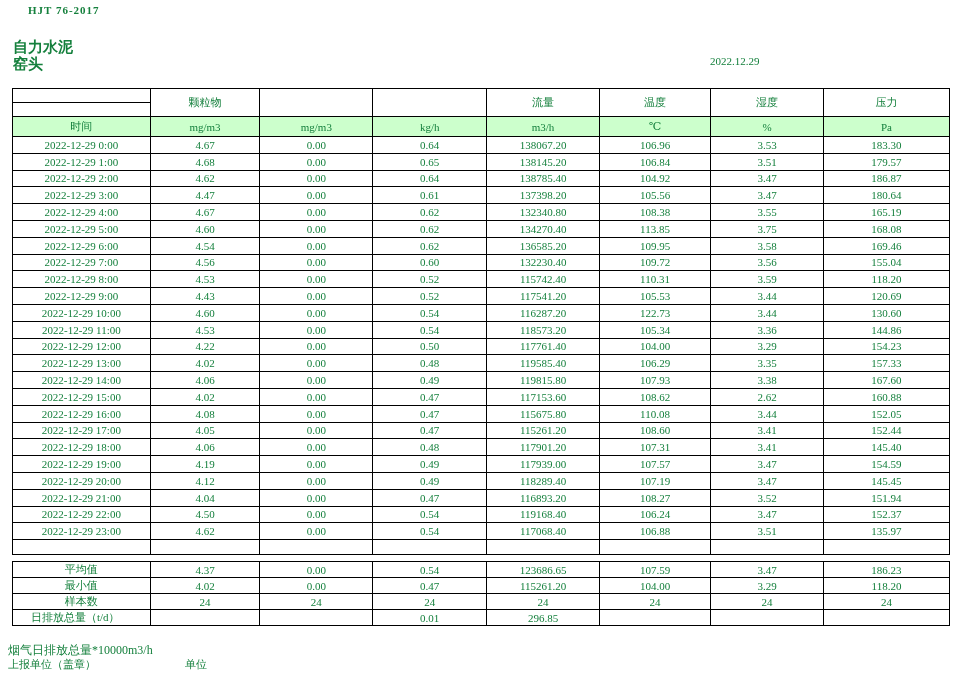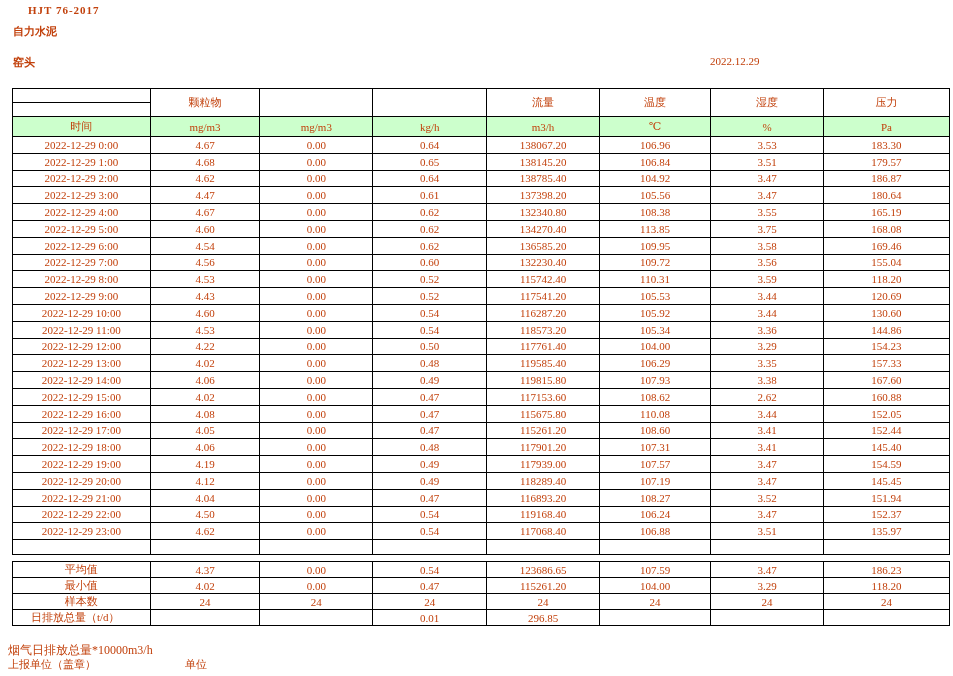--- a/index.html
+++ b/index.html
@@ -1,24 +1,24 @@
 <!DOCTYPE html>
 <html><head>
 <meta charset="utf-8">
 <style>
   html,body{margin:0;padding:0;background:#fff;}
   #page{
     position:relative;width:953px;height:676px;background:#ffffff;overflow:hidden;
-    font-family:"Liberation Serif","DejaVu Serif",serif;color:#c2410c;
+    font-family:"Liberation Serif","DejaVu Serif",serif;color:#15803d;
   }
   .abs{position:absolute;}
   #doc-code{left:28px;top:4px;font-size:11px;font-weight:bold;letter-spacing:1px;}
   #report-title{left:0;right:0;top:14px;text-align:center;font-size:15px;font-weight:bold;}
-  #company{left:13px;top:24px;font-size:11px;font-weight:bold;}
-  #location{left:13px;top:55px;font-size:11px;font-weight:bold;}
+  #company{left:13px;top:38px;font-size:15px;font-weight:bold;}
+  #location{left:13px;top:55px;font-size:15px;font-weight:bold;}
   #report-date{left:710px;top:55px;font-size:11px;}
   table{border-collapse:collapse;table-layout:fixed;width:938px;}
   td{border:1px solid #000;text-align:center;font-size:11px;padding:0;overflow:hidden;white-space:nowrap;}
   #main-table{position:absolute;left:12px;top:88px;}
   #summary-table{position:absolute;left:12px;top:561px;}
   tr.h1 td{height:13px;}
   tr.units td{height:19px;}
   tbody tr td{height:15.8px;}
   tr.blank td{height:14px;}
   #summary-table td{height:13.6px;}
@@ -173,21 +173,21 @@
           <td>105.53</td>
           <td>3.44</td>
           <td>120.69</td>
         </tr>
         <tr>
           <td>2022-12-29 10:00</td>
           <td>4.60</td>
           <td>0.00</td>
           <td>0.54</td>
           <td>116287.20</td>
-          <td>105.92</td>
+          <td>122.73</td>
           <td>3.44</td>
           <td>130.60</td>
         </tr>
         <tr>
           <td>2022-12-29 11:00</td>
           <td>4.53</td>
           <td>0.00</td>
           <td>0.54</td>
           <td>118573.20</td>
           <td>105.34</td>

